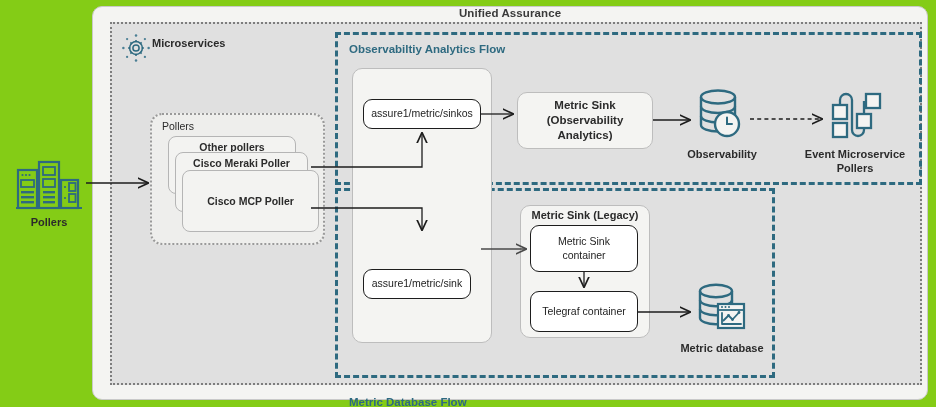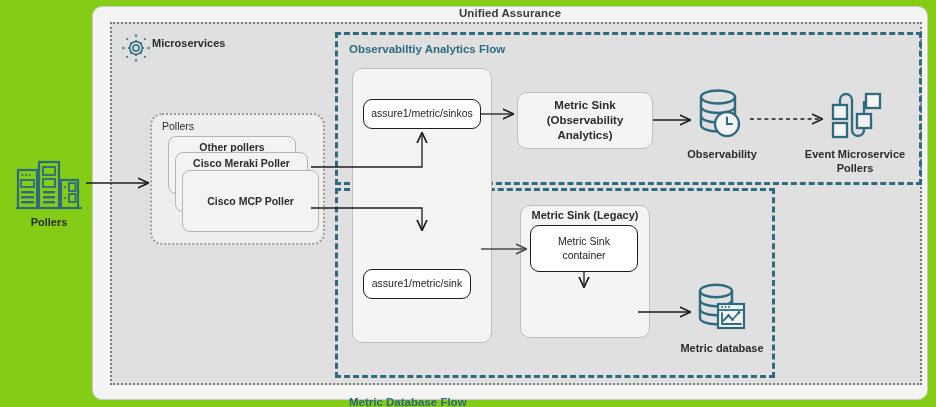--- a/index.html
+++ b/index.html
@@ -144,20 +144,23 @@
   </div>
 
   <div class="abs soft legacy"></div>
   <div class="abs legacy-title">Metric Sink (Legacy)</div>
 
   <div class="abs wbox ms-container">
     <div>
       <div>Metric Sink</div>
       <div>container</div>
     </div>
+  </div>
+  <div class="abs wbox tg-container">
+    <span>Telegraf container</span>
   </div>
 
   <div class="abs" style="left:14px;top:158px;width:70px;height:56px;">
     <svg width="70" height="56" viewBox="0 0 70 56">
       <g fill="none" stroke="#2e6a80" stroke-width="2.2">
         <rect x="4" y="12" width="19" height="38"></rect>
         <rect x="25" y="4" width="20" height="46"></rect>
         <rect x="47" y="22" width="17" height="28"></rect>
         <path d="M2 50h66"></path>
       </g>

